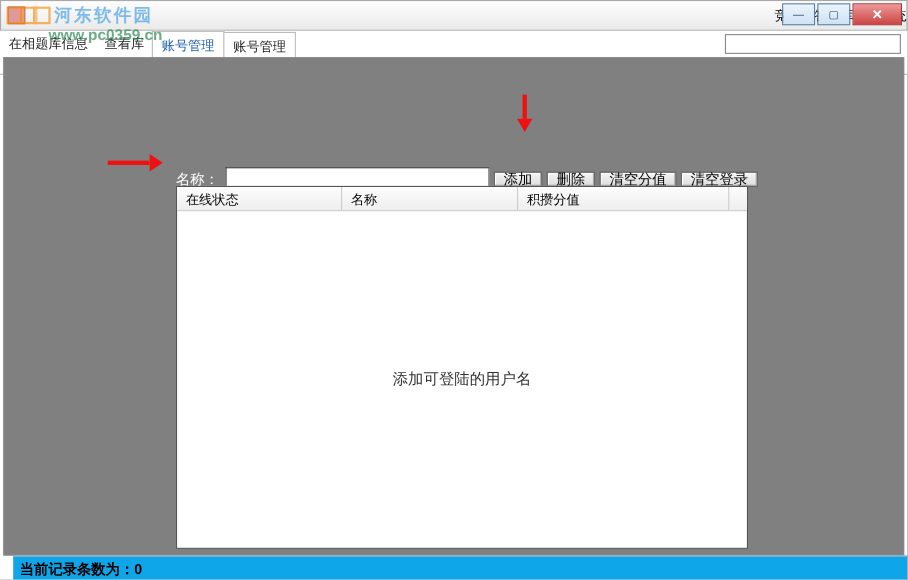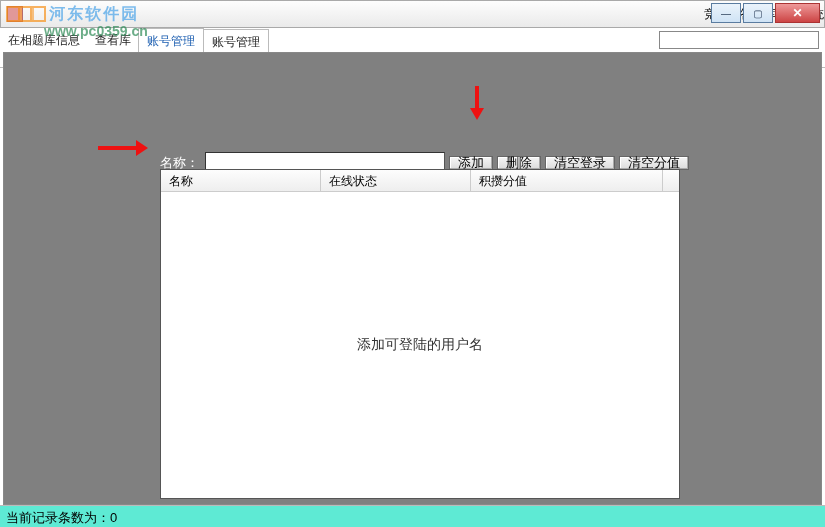--- a/index.html
+++ b/index.html
@@ -136,26 +136,27 @@
       font-size:12px;
     }
     .th:last-child{border-right:none;}
     .tbody-empty {
       height:calc(100% - 22px);
       display:flex;align-items:center;justify-content:center;
       font-size:14px;color:#333;
     }
     
     .status-bar {
-      position:absolute;left:0;right:0;bottom:0;
+      position:absolute;left:12px;right:0;bottom:0;
       height:22px;
       border-top:1px solid #bbb;
-      background:#5eead4;
+      background:#0ea5e9;
       font-size:13px;
       padding:3px 6px;
+      font-weight:bold;
     }
     
     .watermark {
       position:absolute; left:6px; top:4px;
       pointer-events:none;
       font-weight:bold;
       opacity:0.7;
     }
     .watermark .logo-squares{
       display:inline-block;vertical-align:middle;margin-right:4px;
@@ -190,28 +191,28 @@
 
 <div class="main-area">
   <div class="arrow-down"></div>
   <div class="arrow-right"></div>
 
   <div class="controls">
     <span class="label-name">名称：</span>
     <input class="name-input" type="text" value="" style="">
     <button class="btn">添加</button>
     <button class="btn">删除</button>
+    <button class="btn">清空分值</button>
     <button class="btn">清空登录</button>
-    <button class="btn">清空分值</button>
   </div>
 
   <div class="table-wrap">
     <div class="thead">
+      <div class="th" style="width:150px">在线状态</div>
       <div class="th" style="width:160px">名称</div>
-      <div class="th" style="width:150px">在线状态</div>
       <div class="th" style="flex:1">积攒分值</div>
       <div class="th" style="width:16px"></div>
     </div>
     <div class="tbody-empty">添加可登陆的用户名</div>
   </div>
 </div>
 
 <div class="status-bar">
   <span>当前记录条数为：0</span>
 </div>

